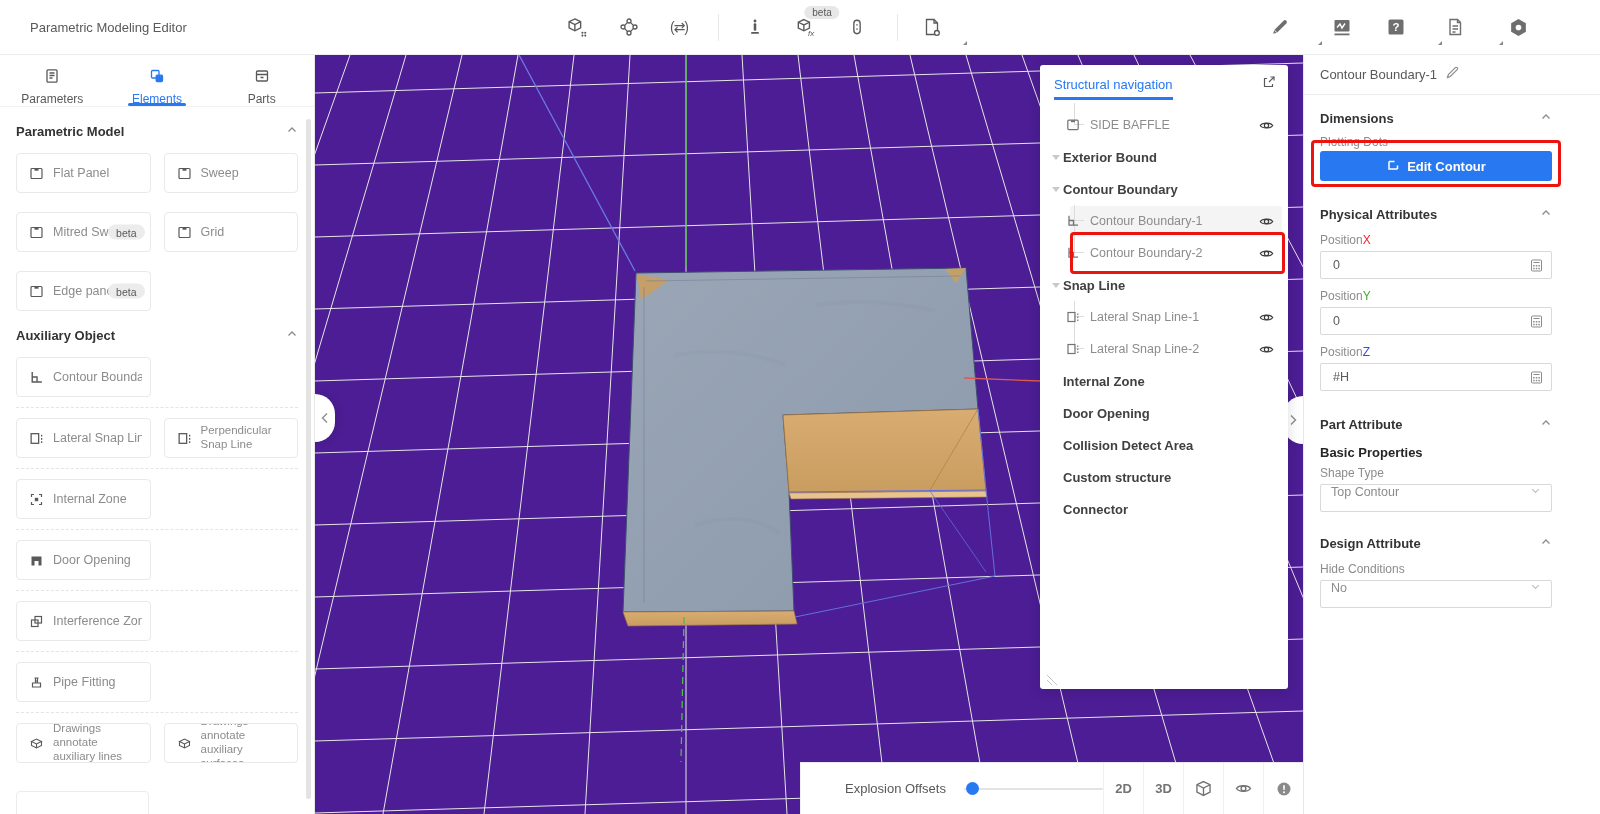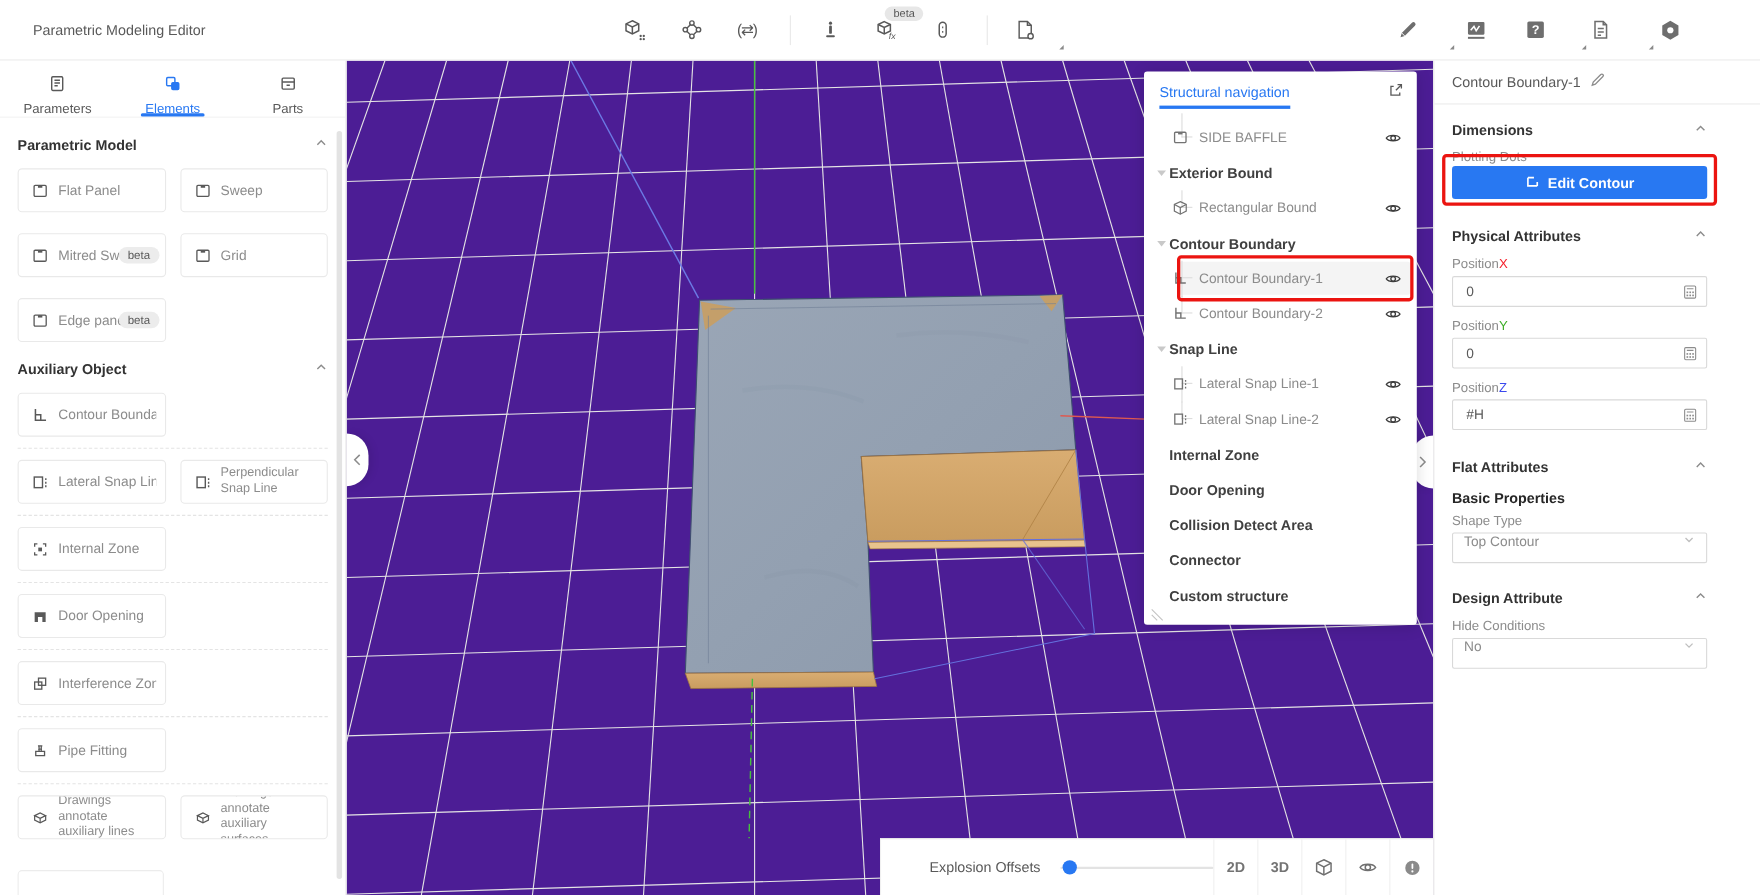--- a/index.html
+++ b/index.html
@@ -35,21 +35,21 @@
   
   .viewport{position:absolute;left:315px;top:55px;width:988px;height:759px;background:#4c1d95;overflow:hidden;z-index:1}
   .vp-svg{position:absolute;inset:0}
   .bottombar{position:absolute;left:485px;bottom:0;width:503px;height:52px;background:#fff;border-top:1px solid #e8e8e8;border-left:1px solid #f0f0f0;display:flex;align-items:center;z-index:6}
   .eo-label{margin-left:44px;font-size:13px;color:#595959;white-space:nowrap}
   .slider{position:relative;width:150px;height:15px;margin-left:18px;margin-right:auto;cursor:pointer}
   .slider .track{position:absolute;left:0;right:0;top:7px;height:2px;background:#e3e3e3;border-radius:1px}
   .slider .thumb{position:absolute;left:2px;top:1px;width:13px;height:13px;border-radius:50%;background:var(--accent)}
   .bb-cell{width:40px;height:52px;display:flex;align-items:center;justify-content:center;border-left:1px solid #f0f0f0;color:#737373;font-size:13px;font-weight:700;cursor:pointer;flex:0 0 auto}
   
-  .navpanel{position:absolute;left:1040px;top:65px;width:248px;height:503px;background:#fff;border-radius:3px;box-shadow:0 2px 14px rgba(0,0,0,.14);z-index:20}
+  .navpanel{position:absolute;left:1040px;top:65px;width:248px;height:624px;background:#fff;border-radius:3px;box-shadow:0 2px 14px rgba(0,0,0,.14);z-index:20}
   .nav-head{position:relative;height:38px;padding:10px 14px 0}
   .nav-title{font-size:13px;color:var(--accent);display:inline-block;padding-bottom:5px;border-bottom:3px solid var(--accent);cursor:pointer}
   .nav-expand{position:absolute;right:12px;top:10px;cursor:pointer;display:flex}
   #nav-tree{padding-top:6px;position:relative}
   #nav-tree::before{content:"";position:absolute;left:34px;top:0;height:6px;border-left:1px solid #dcdcdc}
   .tree-group{height:32px;display:flex;align-items:center;padding-left:12px;font-size:13px;font-weight:700;color:#404040;cursor:pointer}
   .caret{width:0;height:0;border-left:4px solid transparent;border-right:4px solid transparent;border-top:5px solid #c9c9c9;margin-right:3px}
   .caret.empty{border:none;width:8px;height:0;margin-right:3px}
   .tree-child{position:relative;height:32px;display:flex;align-items:center;padding-left:26px;font-size:12.5px;color:#8c8c8c;cursor:pointer}
   .rowbg{display:none}
@@ -525,37 +525,20 @@
           <svg width="15" height="15" viewBox="0 0 15 15" fill="none" stroke="#3d3d3d" stroke-width="1.2">
             <path d="M1.3 7.5 C3.3 4.2 11.7 4.2 13.7 7.5 C11.7 10.8 3.3 10.8 1.3 7.5 Z"></path>
             <circle cx="7.5" cy="7.5" r="2.1"></circle>
           </svg>
         </span>
       </div>
       <div class="tree-group">
         <span class="caret"></span>
         <span class="tg-label">Exterior Bound</span>
       </div>
-      <div class="tree-child">
-        <span class="conn"></span>
-        <span class="t-icon">
-          <svg width="14" height="14" viewBox="0 0 14 14" fill="none" stroke="#737373" stroke-width="1.1">
-            <path d="M7 1.3 L12.4 3.9 V9.9 L7 12.7 L1.6 9.9 V3.9 Z"></path>
-            <path d="M1.6 3.9 L7 6.6 L12.4 3.9"></path>
-            <path d="M7 6.6 V12.7"></path>
-          </svg>
-        </span>
-        <span class="tc-label">Rectangular Bound</span>
-        <span class="eye">
-          <svg width="15" height="15" viewBox="0 0 15 15" fill="none" stroke="#3d3d3d" stroke-width="1.2">
-            <path d="M1.3 7.5 C3.3 4.2 11.7 4.2 13.7 7.5 C11.7 10.8 3.3 10.8 1.3 7.5 Z"></path>
-            <circle cx="7.5" cy="7.5" r="2.1"></circle>
-          </svg>
-        </span>
-      </div>
       <div class="tree-group">
         <span class="caret"></span>
         <span class="tg-label">Contour Boundary</span>
       </div>
       <div class="tree-child sel">
         <span class="rowbg"></span>
         <span class="conn"></span>
         <span class="connv"></span>
         <span class="t-icon">
           <svg width="14" height="14" viewBox="0 0 14 14" fill="none" stroke="#737373" stroke-width="1.3">
@@ -631,25 +614,25 @@
       <div class="tree-group">
         <span class="caret empty"></span>
         <span class="tg-label">Door Opening</span>
       </div>
       <div class="tree-group">
         <span class="caret empty"></span>
         <span class="tg-label">Collision Detect Area</span>
       </div>
       <div class="tree-group">
         <span class="caret empty"></span>
-        <span class="tg-label">Connector</span>
+        <span class="tg-label">Custom structure</span>
       </div>
       <div class="tree-group">
         <span class="caret empty"></span>
-        <span class="tg-label">Custom structure</span>
+        <span class="tg-label">Connector</span>
       </div>
     </div>
   <span class="nav-resize">
     <svg width="14" height="14" viewBox="0 0 14 14" stroke="#c4c4c4" stroke-width="1">
         <path d="M2 8 L7 13 M2 3 L12 13" fill="none"></path>
       </svg>
   </span>
 </div>
 
 <div class="rightpanel">
@@ -735,21 +718,21 @@
               <rect x="8.4" y="6" width="1.5" height="1.5"></rect>
               <rect x="3.2" y="8.8" width="1.5" height="1.5"></rect>
               <rect x="5.8" y="8.8" width="1.5" height="1.5"></rect>
               <rect x="8.4" y="8.8" width="1.5" height="1.5"></rect>
             </g>
           </svg>
         </span>
     </div>
 
     <div class="isec mt">
-      <span>Flat Attributes</span>
+      <span>Part Attribute</span>
       <span><svg width="12" height="12" viewBox="0 0 12 12" fill="none" stroke="#8c8c8c" stroke-width="1.3">
             <polyline points="2.5,7.5 6,4 9.5,7.5"></polyline>
           </svg></span>
     </div>
     <div class="subh">Basic Properties</div>
     <div class="flabel" style="margin-top:6px">Shape Type</div>
     <div class="selectbox">
       <span>Top Contour</span>
       <span><svg width="11" height="11" viewBox="0 0 12 12" fill="none" stroke="#bfbfbf" stroke-width="1.3">
             <polyline points="2.5,4.5 6,8 9.5,4.5"></polyline>

